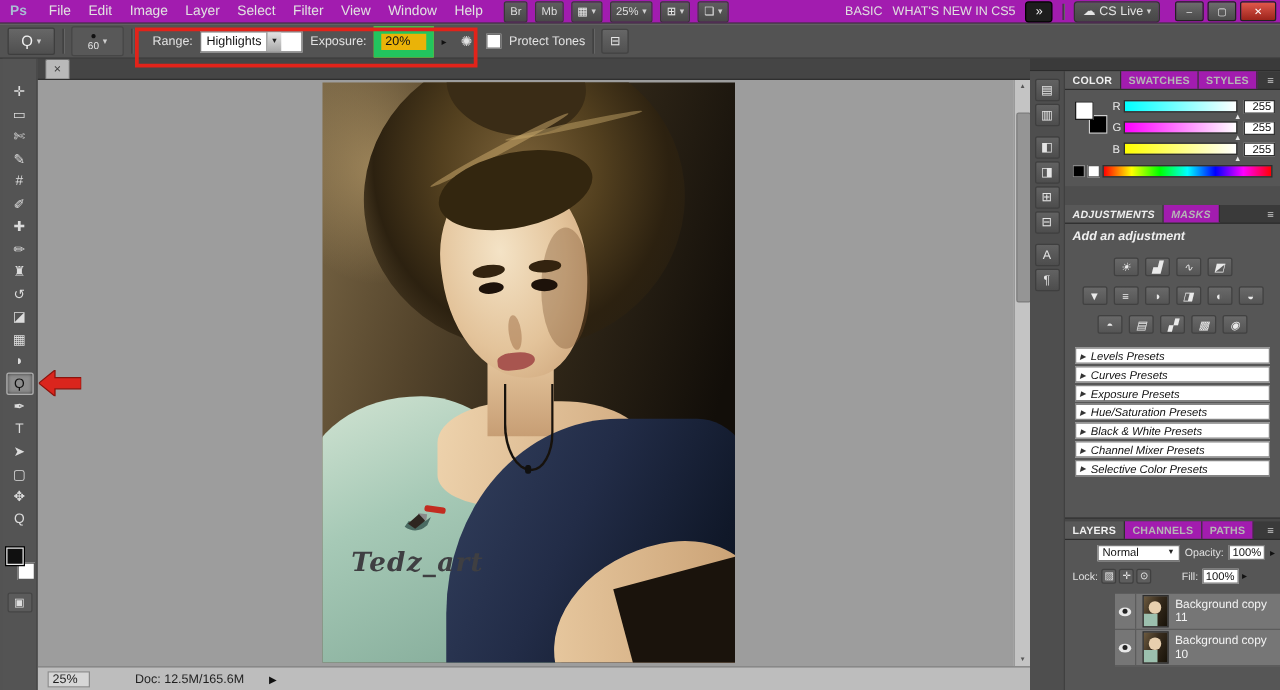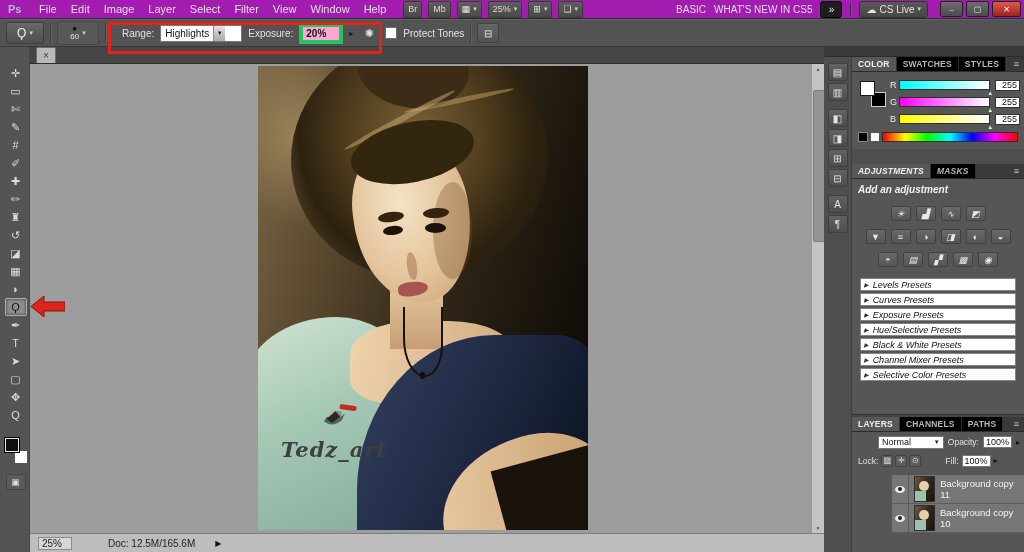--- a/index.html
+++ b/index.html
@@ -41,22 +41,22 @@
                 border:1px solid #464646;border-radius:2px;background:#585858;}
   .bp-col{display:flex;flex-direction:column;align-items:center;line-height:8px;}
   .bp-dot{font-size:8px;color:#111;}
   .bp-num{font-size:8px;color:#e6e6e6;}
   .opt-label{color:#e2e2e2;}
   .select{position:relative;background:#fff;color:#111;border:1px solid #777;height:15px;display:flex;
           align-items:center;padding:0 2px 0 4px;gap:4px;}
   .sel-caret-box{width:11px;height:15px;margin-right:-2px;background:linear-gradient(#e3e3e3,#a9a9a9);
                  border-left:1px solid #8a8a8a;display:flex;align-items:center;justify-content:center;}
   .sel-caret-box .sel-caret{font-size:6px;color:#222;}
-  .value-field{background:#f9a8d4;color:#111;border:4px solid #22c55e;width:30px;height:13px;font-size:10px;
-               display:flex;align-items:center;padding:0 3px;font-weight:bold;}
+  .value-field{background:#eab308;color:#111;border:6px solid #22c55e;width:30px;height:13px;font-size:10px;
+               display:flex;align-items:center;padding:0 3px;}
   .spinner{font-size:8px;color:#111;}
   .airbrush-btn{width:18px;height:18px;display:flex;align-items:center;justify-content:center;
                 color:#e4e4e4;font-size:11px;border:1px solid transparent;}
   .checkbox{width:10px;height:10px;background:#fff;border:1px solid #6f6f6f;}
   .brushpanel-btn{width:20px;height:18px;border:1px solid #424242;background:linear-gradient(#666,#515151);
                   border-radius:2px;display:flex;align-items:center;justify-content:center;color:#e8e8e8;font-size:10px;}
 
   
   .tabbar{position:absolute;left:30px;top:47px;width:794px;height:17px;background:#454545;
           border-bottom:1px solid #2f2f2f;display:flex;align-items:flex-end;box-sizing:border-box;}
@@ -138,21 +138,21 @@
   .dock-btn:nth-child(3){margin-top:8px;}
   .dock-btn:nth-child(n+4){margin-top:2px;}
   .dock-btn:nth-child(7){margin-top:8px;}
   .dock-btn:nth-child(8){margin-top:2px;}
 
   
   .panels{position:absolute;left:852px;top:57px;width:172px;height:495px;background:#4e4e4e;}
   .panel{position:absolute;left:0;width:172px;background:#565656;box-sizing:border-box;}
   .ptabs{display:flex;background:#3a3a3a;height:14px;align-items:stretch;border-bottom:1px solid #2c2c2c;text-align:center;}
   .tabs-holder{display:flex;}
-  .ptab{padding:0 6px;font-size:8.5px;font-weight:bold;color:#b5b5b5;background:#000000;
+  .ptab{padding:0 6px;font-size:8.5px;font-weight:bold;color:#b5b5b5;background:#a21caf;
         border-right:1px solid #2f2f2f;display:flex;align-items:center;letter-spacing:.2px;}
   .ptab.active{background:#585858;color:#efefef;}
   .pmenu{margin-left:auto;color:#c9c9c9;font-size:9px;padding:0 5px;display:flex;align-items:center;}
 
   .panel-color{top:0;height:92px;}
   .fgbg{position:absolute;left:8px;top:24px;width:26px;height:26px;}
   .fg-back{position:absolute;right:0;bottom:0;width:13px;height:13px;background:#000;border:1px solid #cfcfcf;}
   .fg-front{position:absolute;left:0;top:0;width:13px;height:13px;background:#fff;border:1px solid #1a1a1a;}
   .ch-row{height:14px;display:flex;align-items:center;margin:3px 4px 0 38px;}
   .ch-row:first-child{margin-top:7px;}
@@ -536,21 +536,21 @@
           <div class="preset-row">
             <span class="preset-arrow">▶</span>
             <span class="preset-label">Curves Presets</span>
           </div>
           <div class="preset-row">
             <span class="preset-arrow">▶</span>
             <span class="preset-label">Exposure Presets</span>
           </div>
           <div class="preset-row">
             <span class="preset-arrow">▶</span>
-            <span class="preset-label">Hue/Selective Presets</span>
+            <span class="preset-label">Hue/Saturation Presets</span>
           </div>
           <div class="preset-row">
             <span class="preset-arrow">▶</span>
             <span class="preset-label">Black &amp; White Presets</span>
           </div>
           <div class="preset-row">
             <span class="preset-arrow">▶</span>
             <span class="preset-label">Channel Mixer Presets</span>
           </div>
           <div class="preset-row">

